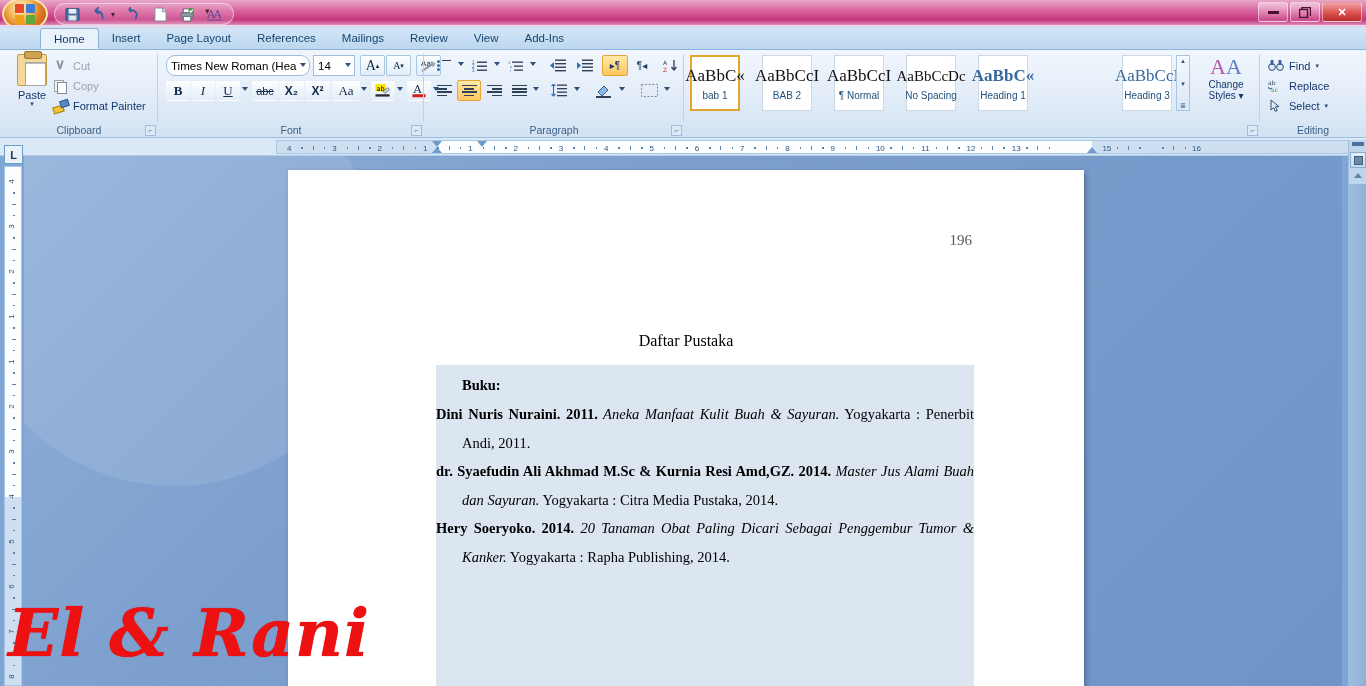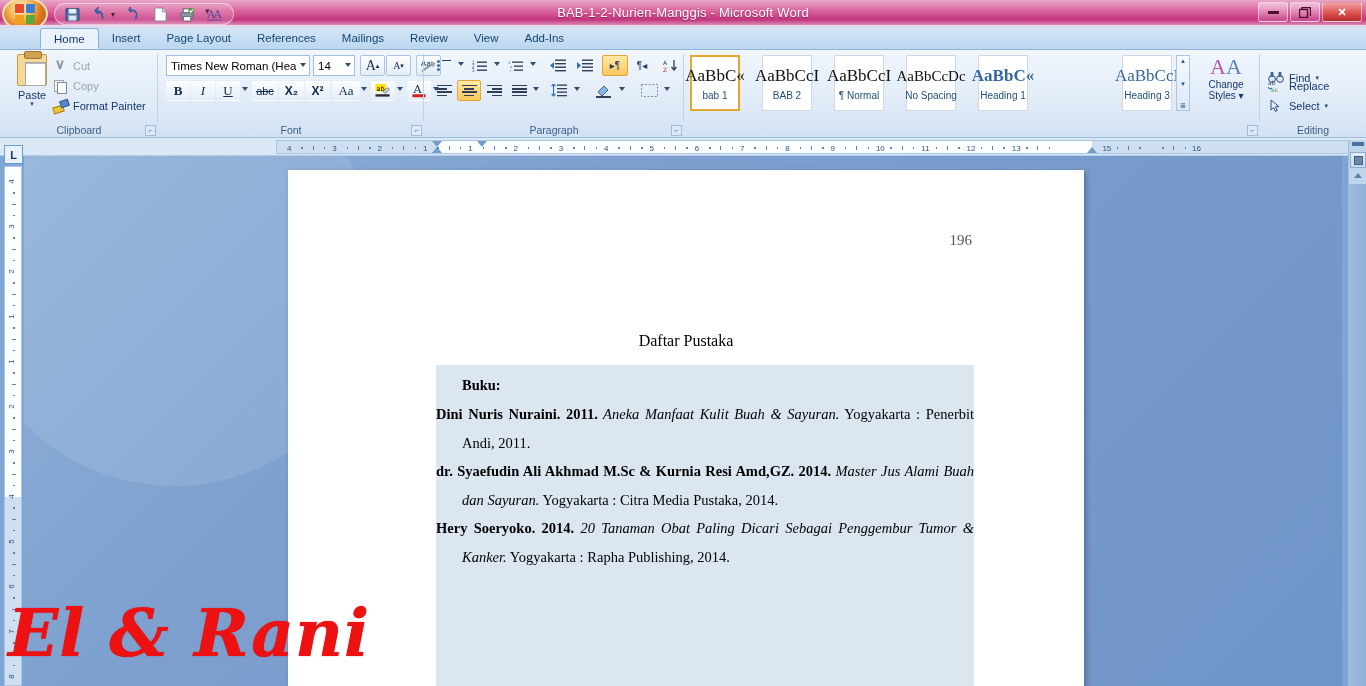--- a/index.html
+++ b/index.html
@@ -140,21 +140,21 @@
     background:#5b87c4; border:1px solid #2f5a95; transform: rotate(-18deg);
   }
 
   
   #grp-font { left:158px; width:266px; }
   #font-name-box, #font-size-box {
     position:absolute; top:5px; height:21px; background:#fff;
     border:1px solid #9dbede; display:flex; align-items:center;
     font-size:11.5px; color:#000; cursor:text;
   }
-  #font-name-box { left:8px; width:144px; padding-left:4px; }
+  #font-name-box { left:8px; width:144px; padding-left:4px;border-radius:9px; }
   #font-size-box { left:155px; width:42px; padding-left:4px; }
   .combo-arrow {
     position:absolute; right:3px; top:7px; width:0; height:0;
     border-left:3.5px solid transparent; border-right:3.5px solid transparent;
     border-top:4px solid #2a4f78; cursor:pointer;
   }
   .fbtn {
     position:absolute; border:1px solid transparent; border-radius:2px;
     display:flex; align-items:center; justify-content:center; cursor:pointer;
     background: linear-gradient(180deg,#fdfefe,#e3edf8);
@@ -388,21 +388,20 @@
     <span class="qat-btn">
       <svg width="17" height="15" viewBox="0 0 18 16">
           <text x="1" y="12" font-family="DejaVu Serif, serif" font-size="12" fill="#5a4a9a">A</text>
           <text x="8" y="12" font-family="DejaVu Serif, serif" font-size="12" fill="#5a4a9a">A</text>
           <line x1="1" y1="14" x2="17" y2="14" stroke="#5a4a9a" stroke-width="1"></line>
         </svg>
     </span>
   </div>
   <span id="qat-more">▾</span>
 
-  <div id="window-title">BAB-1-2-Nurien-Manggis - Microsoft Word</div>
 
   <div id="wincontrols">
     <div class="wbtn">
       <svg width="11" height="3">
           <rect width="11" height="3" fill="#4a1030"></rect>
         </svg>
     </div>
     <div class="wbtn">
       <svg width="12" height="11" viewBox="0 0 12 11">
           <rect x="0.5" y="2.5" width="8" height="8" fill="none" stroke="#4a1030" stroke-width="1.4"></rect>
@@ -691,21 +690,21 @@
         <span>Change</span><br>
         <span>Styles ▾</span>
       </div>
     </div>
 
     <div class="dlg-launcher">⌐</div>
     <div class="group-sep" style="right:0"></div>
   </div>
 
   <div class="group" id="grp-edit">
-    <div class="edit-item" style="top:18px">
+    <div class="edit-item" style="top:6px">
       <svg width="16" height="14" viewBox="0 0 16 14">
           <circle cx="4" cy="8" r="3.4" fill="#dfe8f4" stroke="#2a4f78"></circle>
           <circle cx="12" cy="8" r="3.4" fill="#dfe8f4" stroke="#2a4f78"></circle>
           <rect x="2.6" y="1" width="2.8" height="5" fill="#3a5fa0"></rect>
           <rect x="10.6" y="1" width="2.8" height="5" fill="#3a5fa0"></rect>
         </svg>
       <span>Find</span>
       <span class="mini-arrow">▾</span>
     </div>
     <div class="edit-item" style="top:26px">

